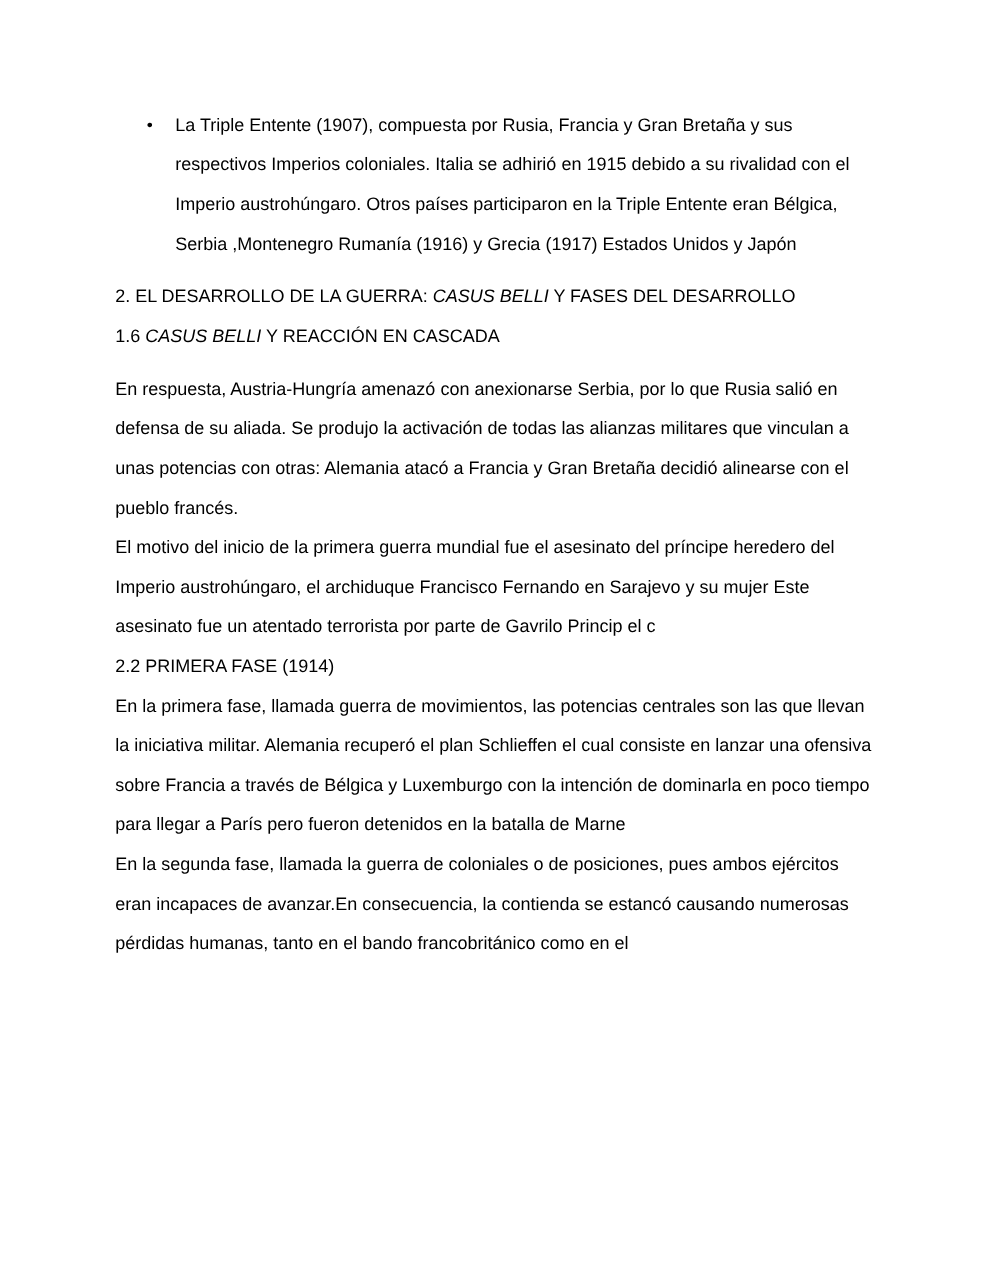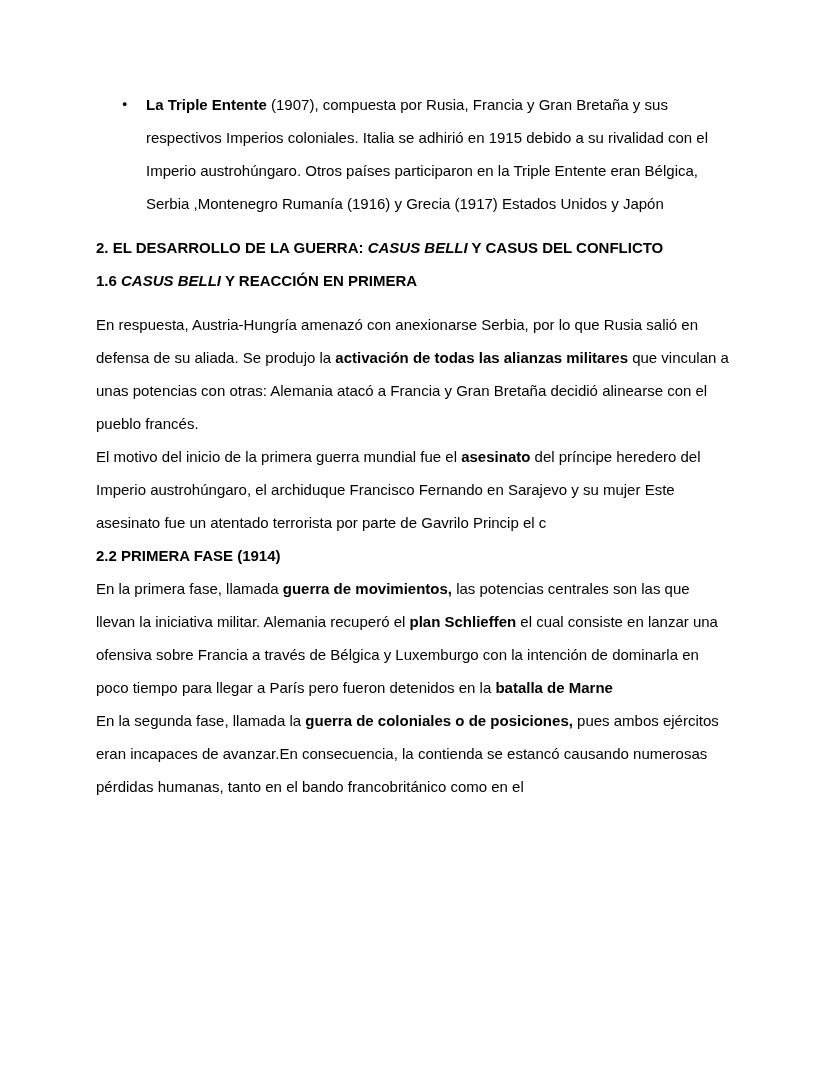--- a/index.html
+++ b/index.html
@@ -23,21 +23,21 @@
   }
   .block {
     margin: 0;
   }
   .block.spaced {
     margin-top: 11px;
   }
   .block.heading {
     font-weight: 700;
   }
-  .b { font-weight: 700; text-align: right; }
+  .b { font-weight: 400; text-align: right; }
   .i { font-style: italic; margin-top: 35px; }
   .bullet {
     display: flex;
     padding-left: 26px;
   }
   .marker {
     flex: 0 0 24px;
     width: 24px;
     font-size: 9px;
     line-height: 33px;
@@ -48,21 +48,21 @@
 </style>
 </head>
 <body>
 
 <div class="page">
   <div>
       <div class="block bullet">
         <span class="marker">●</span>
         <span class="bullet-text"><span class="b">La Triple Entente</span><span> (1907), compuesta por Rusia, Francia y Gran Bretaña y sus respectivos Imperios coloniales. Italia se adhirió en 1915 debido a su rivalidad con el Imperio austrohúngaro. Otros países participaron en la Triple Entente eran Bélgica, Serbia ,Montenegro Rumanía (1916) y Grecia (1917) Estados Unidos y Japón</span></span>
       </div>
-      <div class="block heading spaced"><span class="b">2. EL DESARROLLO DE LA GUERRA: </span><span class="b i">CASUS BELLI</span><span class="b"> Y CASUS DEL CONFLICTO</span></div>
-      <div class="block heading"><span class="b">1.6 </span><span class="b i">CASUS BELLI</span><span class="b"> Y REACCIÓN EN PRIMERA</span></div>
+      <div class="block heading spaced"><span class="b">2. EL DESARROLLO DE LA GUERRA: </span><span class="b i">CASUS BELLI</span><span class="b"> Y FASES DEL DESARROLLO</span></div>
+      <div class="block heading"><span class="b">1.6 </span><span class="b i">CASUS BELLI</span><span class="b"> Y REACCIÓN EN CASCADA</span></div>
       <div class="block paragraph spaced"><span>En respuesta, Austria-Hungría amenazó con anexionarse Serbia, por lo que Rusia salió en defensa de su aliada. Se produjo la </span><span class="b">activación de todas las alianzas militares</span><span> que vinculan a unas potencias con otras: Alemania atacó a Francia y Gran Bretaña decidió alinearse con el pueblo francés.</span></div>
       <div class="block paragraph"><span>El motivo del inicio de la primera guerra mundial fue el </span><span class="b">asesinato</span><span> del príncipe heredero del Imperio austrohúngaro, el archiduque Francisco Fernando en Sarajevo y su mujer Este asesinato fue un atentado terrorista por parte de Gavrilo Princip el c</span></div>
       <div class="block heading"><span class="b">2.2 PRIMERA FASE (1914)</span></div>
       <div class="block paragraph"><span>En la primera fase, llamada </span><span class="b">guerra de movimientos,</span><span> las potencias centrales son las que llevan la iniciativa militar. Alemania recuperó el </span><span class="b">plan Schlieffen</span><span> el cual consiste en lanzar una ofensiva sobre Francia a través de Bélgica y Luxemburgo con la intención de dominarla en poco tiempo para llegar a París pero fueron detenidos en la </span><span class="b">batalla de Marne</span></div>
       <div class="block paragraph"><span>En la segunda fase, llamada  la </span><span class="b">guerra de coloniales o de posiciones,</span><span> pues ambos ejércitos eran incapaces de avanzar.En consecuencia, la contienda se estancó causando numerosas pérdidas humanas, tanto en el bando francobritánico como en el</span></div>
     </div>
 </div>
 
 </body></html>

